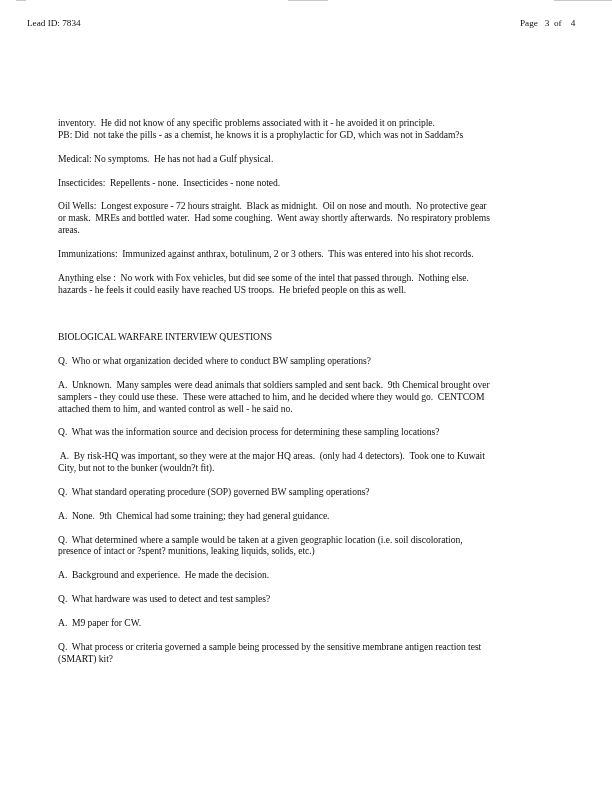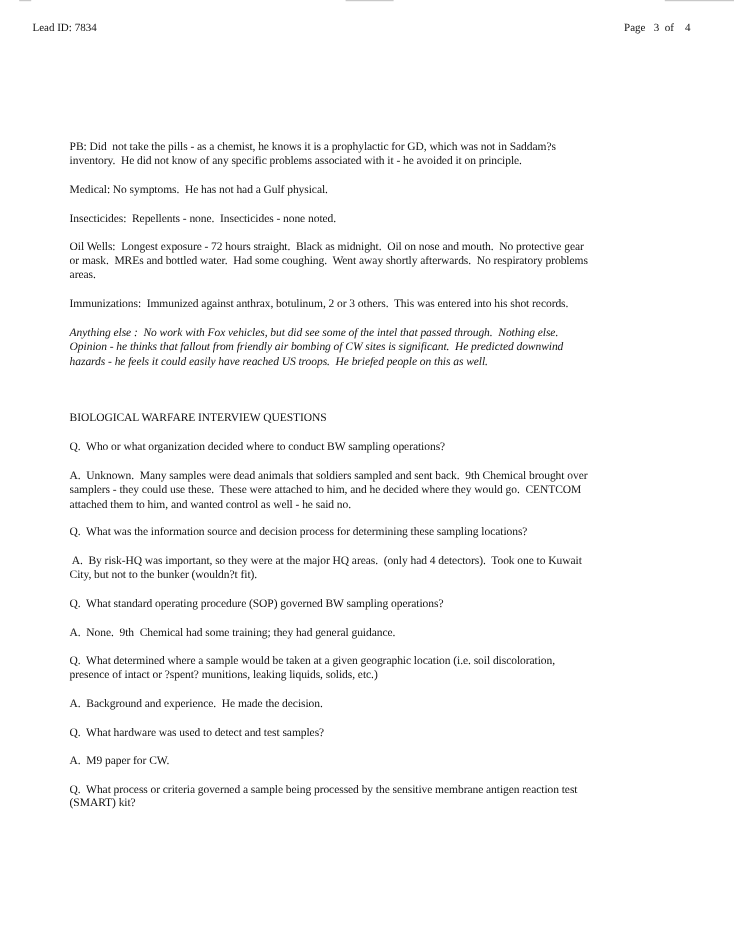--- a/index.html
+++ b/index.html
@@ -56,45 +56,44 @@
 <div class="scan-mark" style="left:288px;width:40px;"></div>
 <div class="scan-mark" style="left:554px;width:58px;"></div>
 
 <div class="hdr hdr-left">Lead ID: 7834</div>
 <div class="hdr hdr-right">Page   3  of    4</div>
 
 <div class="body">
 
 
   <p class="p">
+    <span class="line">inventory.  He did not know of any specific problems associated with it - he avoided it on principle.</span>
     <span class="line">PB: Did  not take the pills - as a chemist, he knows it is a prophylactic for GD, which was not in Saddam?s</span>
-    <span class="line">inventory.  He did not know of any specific problems associated with it - he avoided it on principle.</span>
   </p>
 
   <p class="p">
     <span class="line">Medical: No symptoms.  He has not had a Gulf physical.</span>
   </p>
 
   <p class="p">
     <span class="line">Insecticides:  Repellents - none.  Insecticides - none noted.</span>
   </p>
 
   <p class="p">
     <span class="line">Oil Wells:  Longest exposure - 72 hours straight.  Black as midnight.  Oil on nose and mouth.  No protective gear</span>
     <span class="line">or mask.  MREs and bottled water.  Had some coughing.  Went away shortly afterwards.  No respiratory problems</span>
     <span class="line">areas.</span>
   </p>
 
   <p class="p">
     <span class="line">Immunizations:  Immunized against anthrax, botulinum, 2 or 3 others.  This was entered into his shot records.</span>
   </p>
 
-  <p class="p" style="margin-bottom:0;font-style:italic;">
+  <p class="p" style="margin-bottom:0;">
     <span class="line">Anything else :  No work with Fox vehicles, but did see some of the intel that passed through.  Nothing else.</span>
-    <span class="line">Opinion - he thinks that fallout from friendly air bombing of CW sites is significant.  He predicted downwind</span>
     <span class="line">hazards - he feels it could easily have reached US troops.  He briefed people on this as well.</span>
   </p>
 
   <div class="gap-large"></div>
   <div style="height:11.9px;"></div>
 
   <p class="p">
     <span class="line">BIOLOGICAL WARFARE INTERVIEW QUESTIONS</span>
   </p>
 

